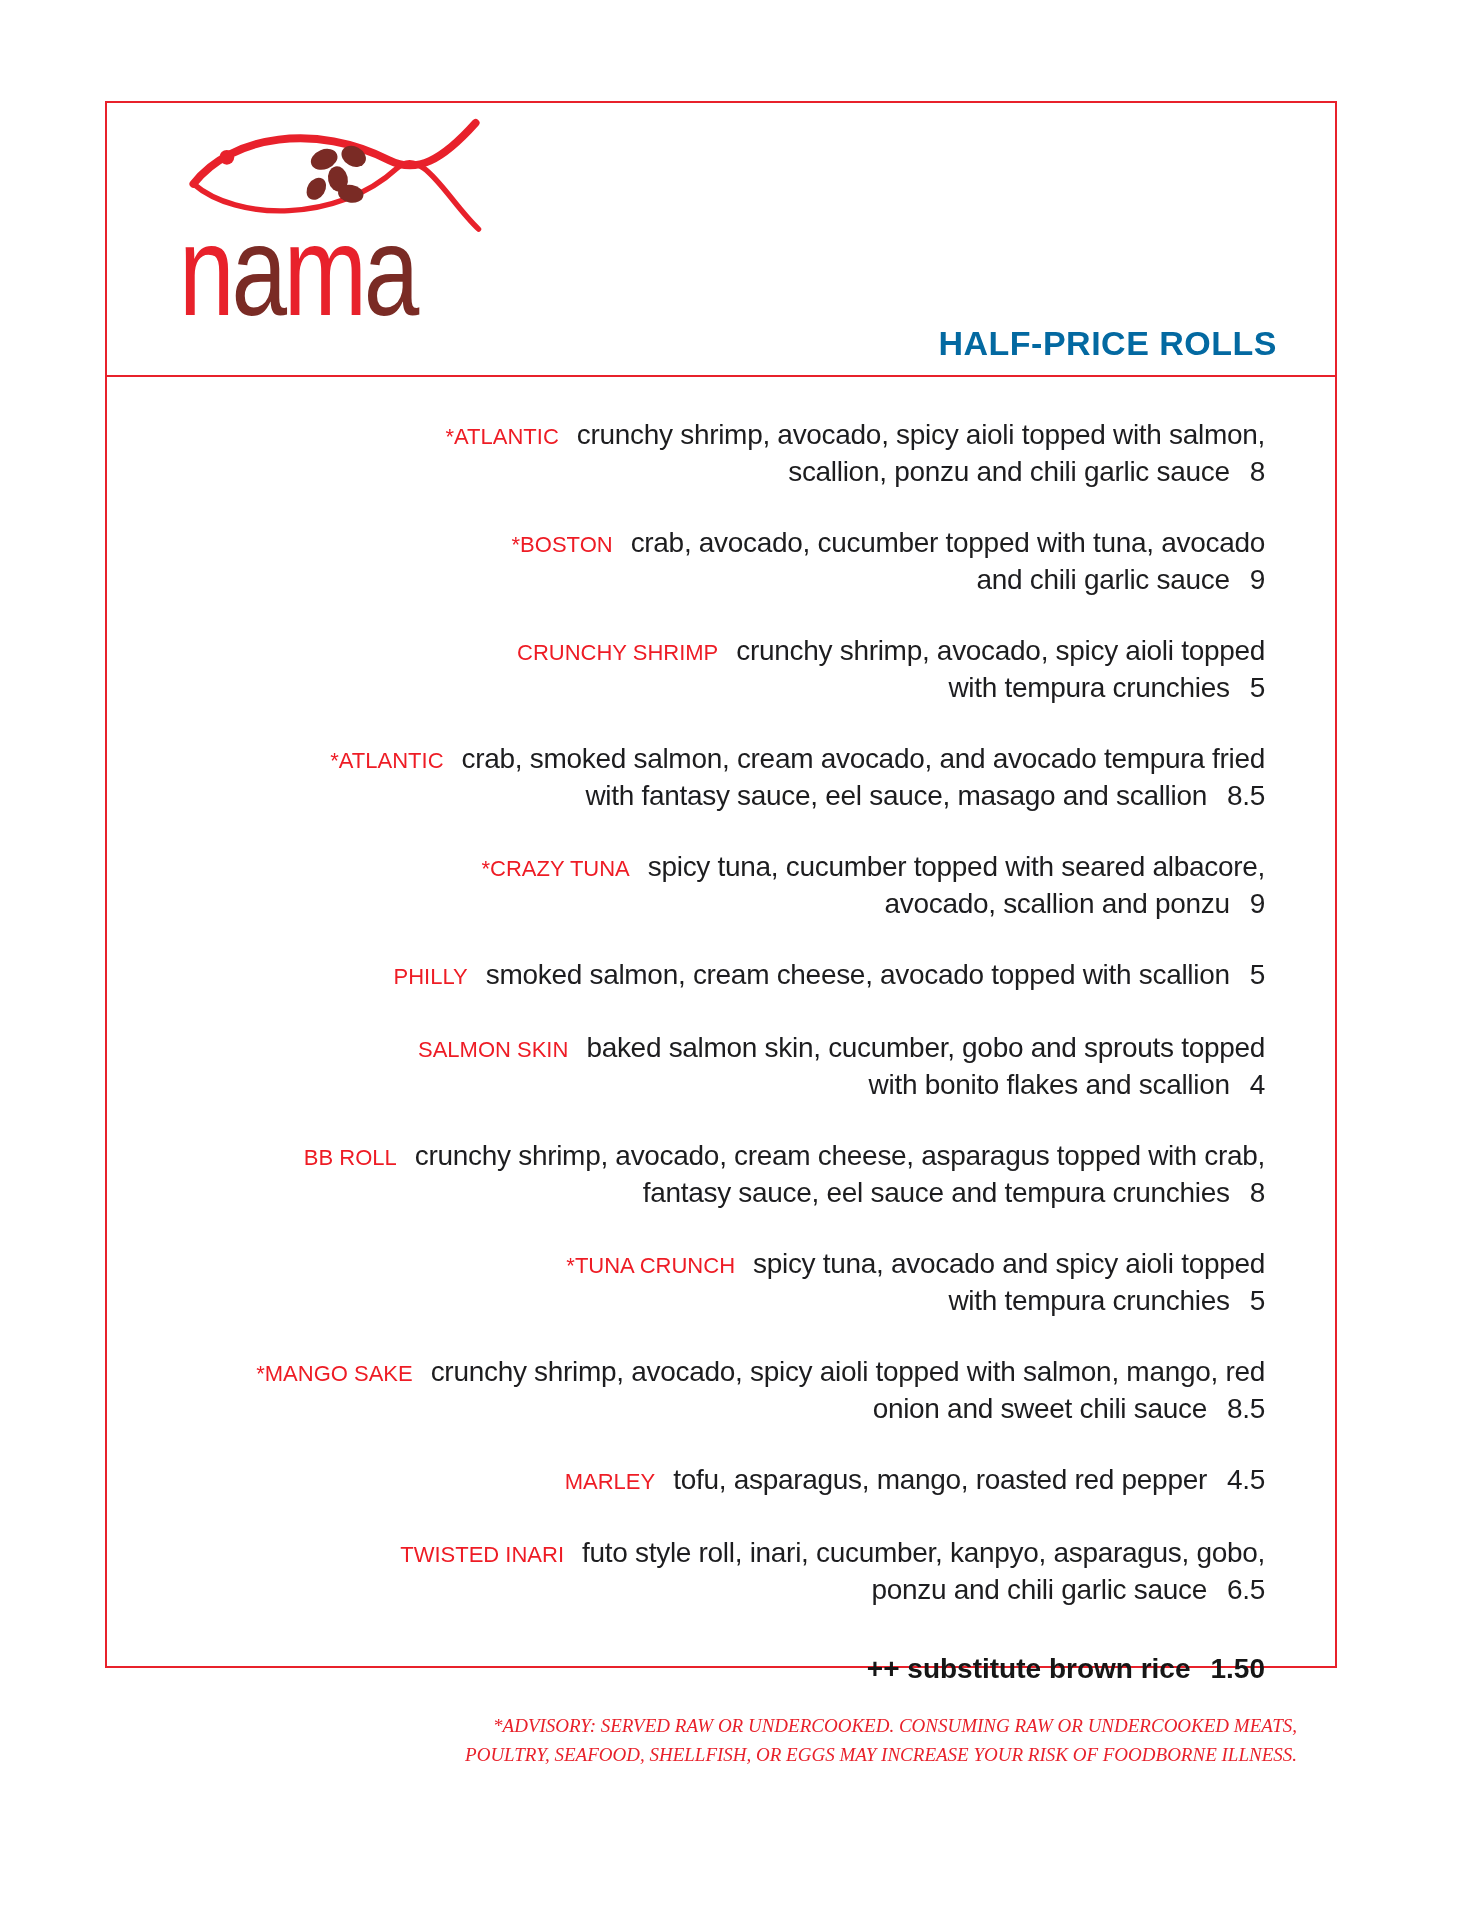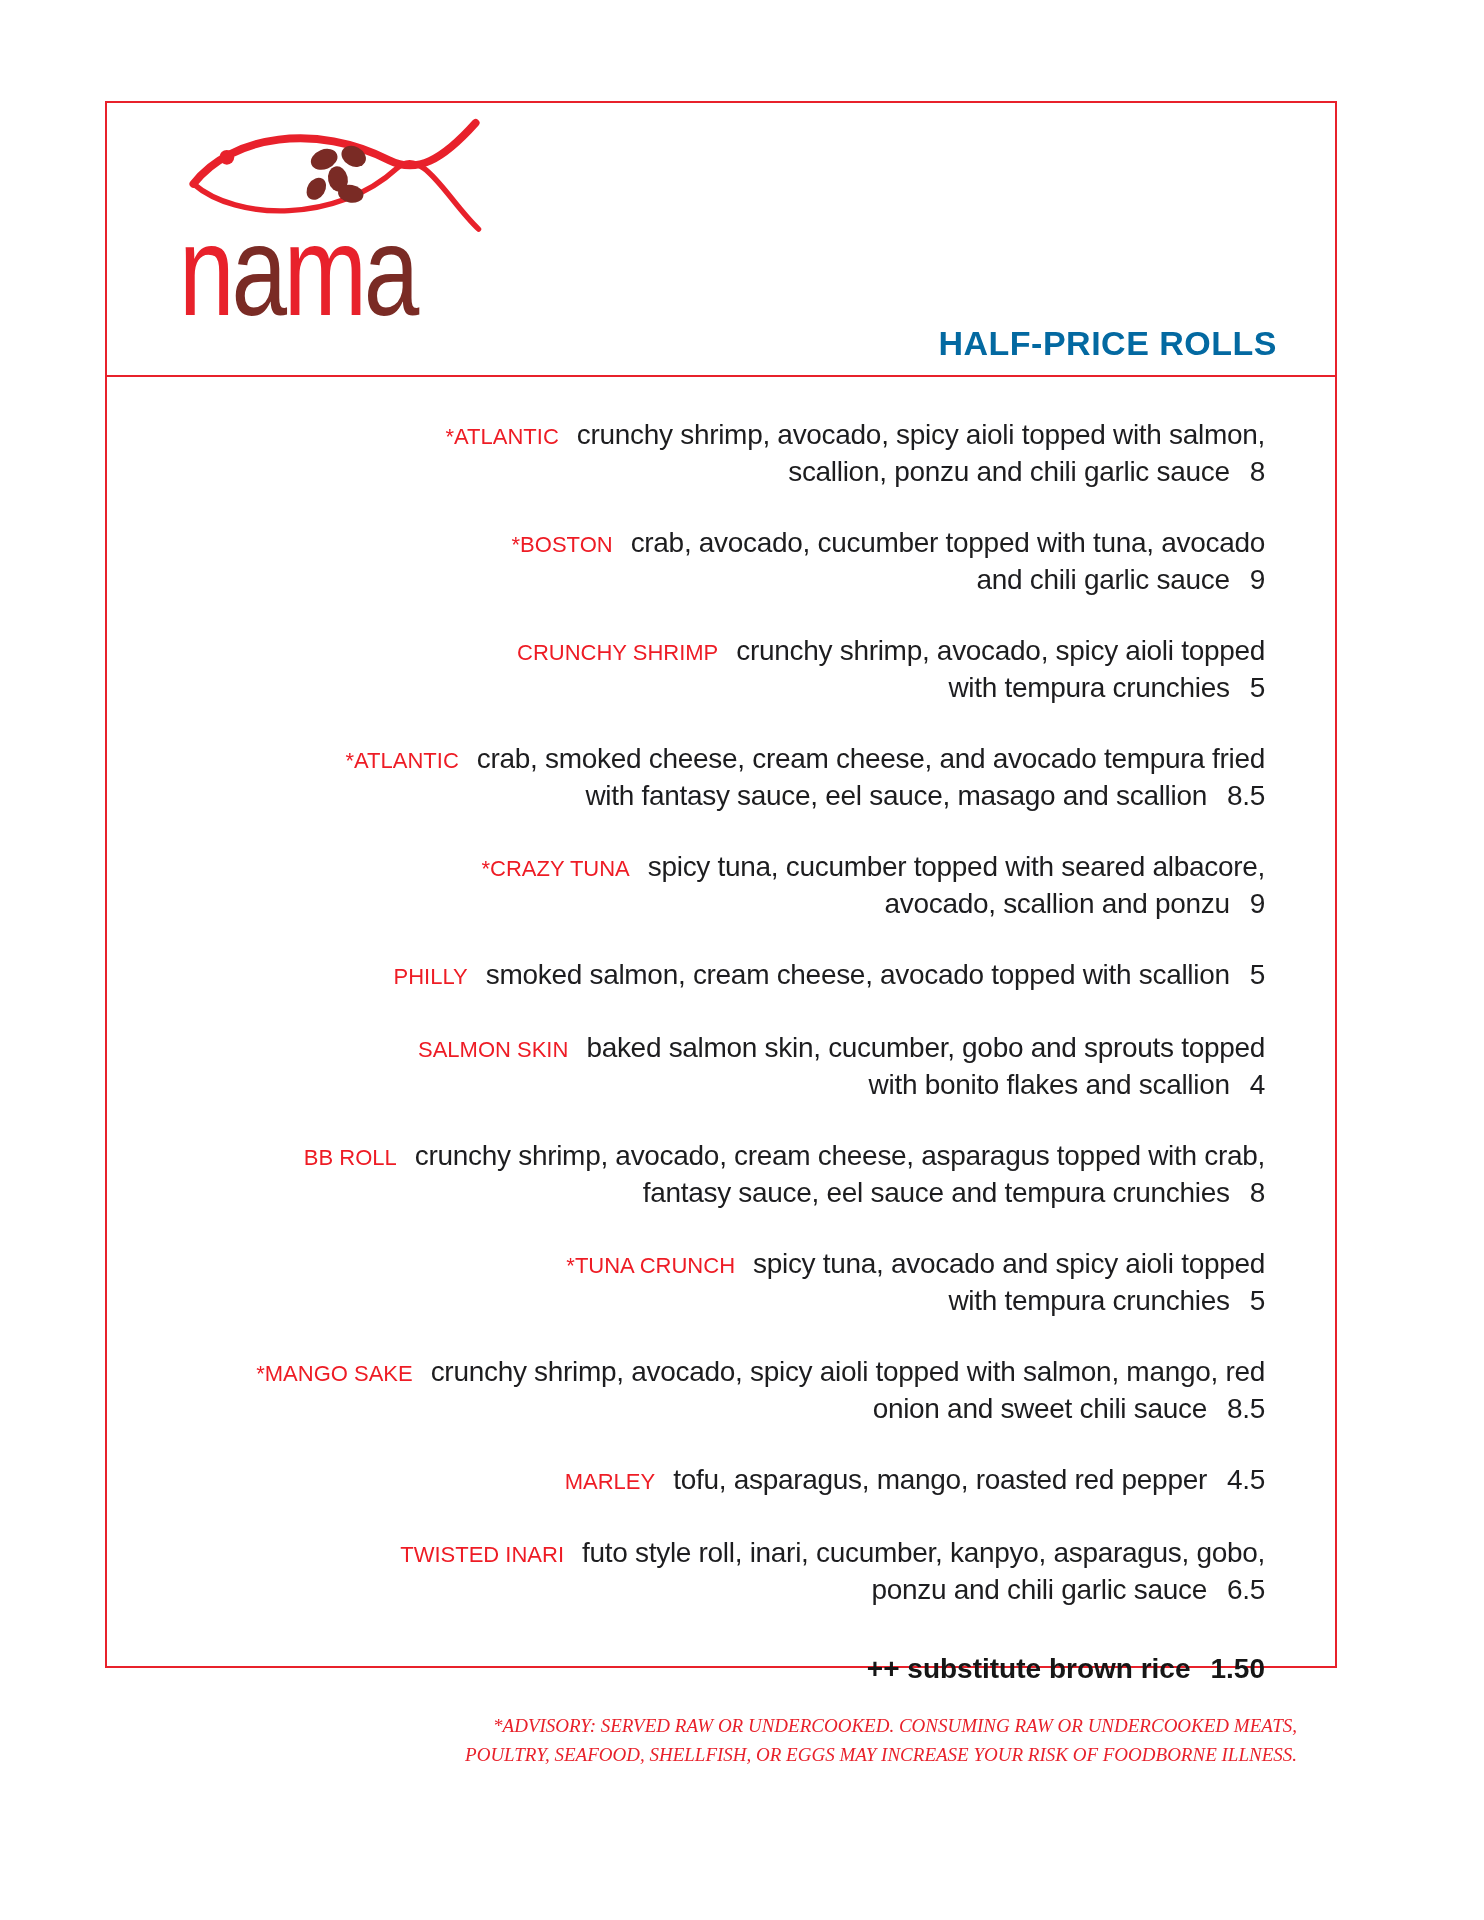--- a/index.html
+++ b/index.html
@@ -118,21 +118,21 @@
         <span class="logo-letter-red">n</span><span class="logo-letter-maroon">a</span><span class="logo-letter-red">m</span><span class="logo-letter-maroon">a</span>
       </div>
     </div>
     <div class="section-title">HALF-PRICE ROLLS</div>
   </div>
 
   <div class="menu-items" id="menu-items">
       <div class="menu-item"><span class="item-name">*ATLANTIC</span><span class="name-gap"></span><span>crunchy shrimp, avocado, spicy aioli topped with salmon,</span><br><span>scallion, ponzu and chili garlic sauce</span><span class="price-gap"></span><span class="item-price">8</span></div>
       <div class="menu-item"><span class="item-name">*BOSTON</span><span class="name-gap"></span><span>crab, avocado, cucumber topped with tuna, avocado</span><br><span>and chili garlic sauce</span><span class="price-gap"></span><span class="item-price">9</span></div>
       <div class="menu-item"><span class="item-name">CRUNCHY SHRIMP</span><span class="name-gap"></span><span>crunchy shrimp, avocado, spicy aioli topped</span><br><span>with tempura crunchies</span><span class="price-gap"></span><span class="item-price">5</span></div>
-      <div class="menu-item"><span class="item-name">*ATLANTIC</span><span class="name-gap"></span><span>crab, smoked cheese, cream cheese, and avocado tempura fried</span><br><span>with fantasy sauce, eel sauce, masago and scallion</span><span class="price-gap"></span><span class="item-price">8.5</span></div>
+      <div class="menu-item"><span class="item-name">*ATLANTIC</span><span class="name-gap"></span><span>crab, smoked salmon, cream avocado, and avocado tempura fried</span><br><span>with fantasy sauce, eel sauce, masago and scallion</span><span class="price-gap"></span><span class="item-price">8.5</span></div>
       <div class="menu-item"><span class="item-name">*CRAZY TUNA</span><span class="name-gap"></span><span>spicy tuna, cucumber topped with seared albacore,</span><br><span>avocado, scallion and ponzu</span><span class="price-gap"></span><span class="item-price">9</span></div>
       <div class="menu-item"><span class="item-name">PHILLY</span><span class="name-gap"></span><span>smoked salmon, cream cheese, avocado topped with scallion</span><span class="price-gap"></span><span class="item-price">5</span></div>
       <div class="menu-item"><span class="item-name">SALMON SKIN</span><span class="name-gap"></span><span>baked salmon skin, cucumber, gobo and sprouts topped</span><br><span>with bonito flakes and scallion</span><span class="price-gap"></span><span class="item-price">4</span></div>
       <div class="menu-item"><span class="item-name">BB ROLL</span><span class="name-gap"></span><span>crunchy shrimp, avocado, cream cheese, asparagus topped with crab,</span><br><span>fantasy sauce, eel sauce and tempura crunchies</span><span class="price-gap"></span><span class="item-price">8</span></div>
       <div class="menu-item"><span class="item-name">*TUNA CRUNCH</span><span class="name-gap"></span><span>spicy tuna, avocado and spicy aioli topped</span><br><span>with tempura crunchies</span><span class="price-gap"></span><span class="item-price">5</span></div>
       <div class="menu-item"><span class="item-name">*MANGO SAKE</span><span class="name-gap"></span><span>crunchy shrimp, avocado, spicy aioli topped with salmon, mango, red</span><br><span>onion and sweet chili sauce</span><span class="price-gap"></span><span class="item-price">8.5</span></div>
       <div class="menu-item"><span class="item-name">MARLEY</span><span class="name-gap"></span><span>tofu, asparagus, mango, roasted red pepper</span><span class="price-gap"></span><span class="item-price">4.5</span></div>
       <div class="menu-item"><span class="item-name">TWISTED INARI</span><span class="name-gap"></span><span>futo style roll, inari, cucumber, kanpyo, asparagus, gobo,</span><br><span>ponzu and chili garlic sauce</span><span class="price-gap"></span><span class="item-price">6.5</span></div>
     </div>
 

